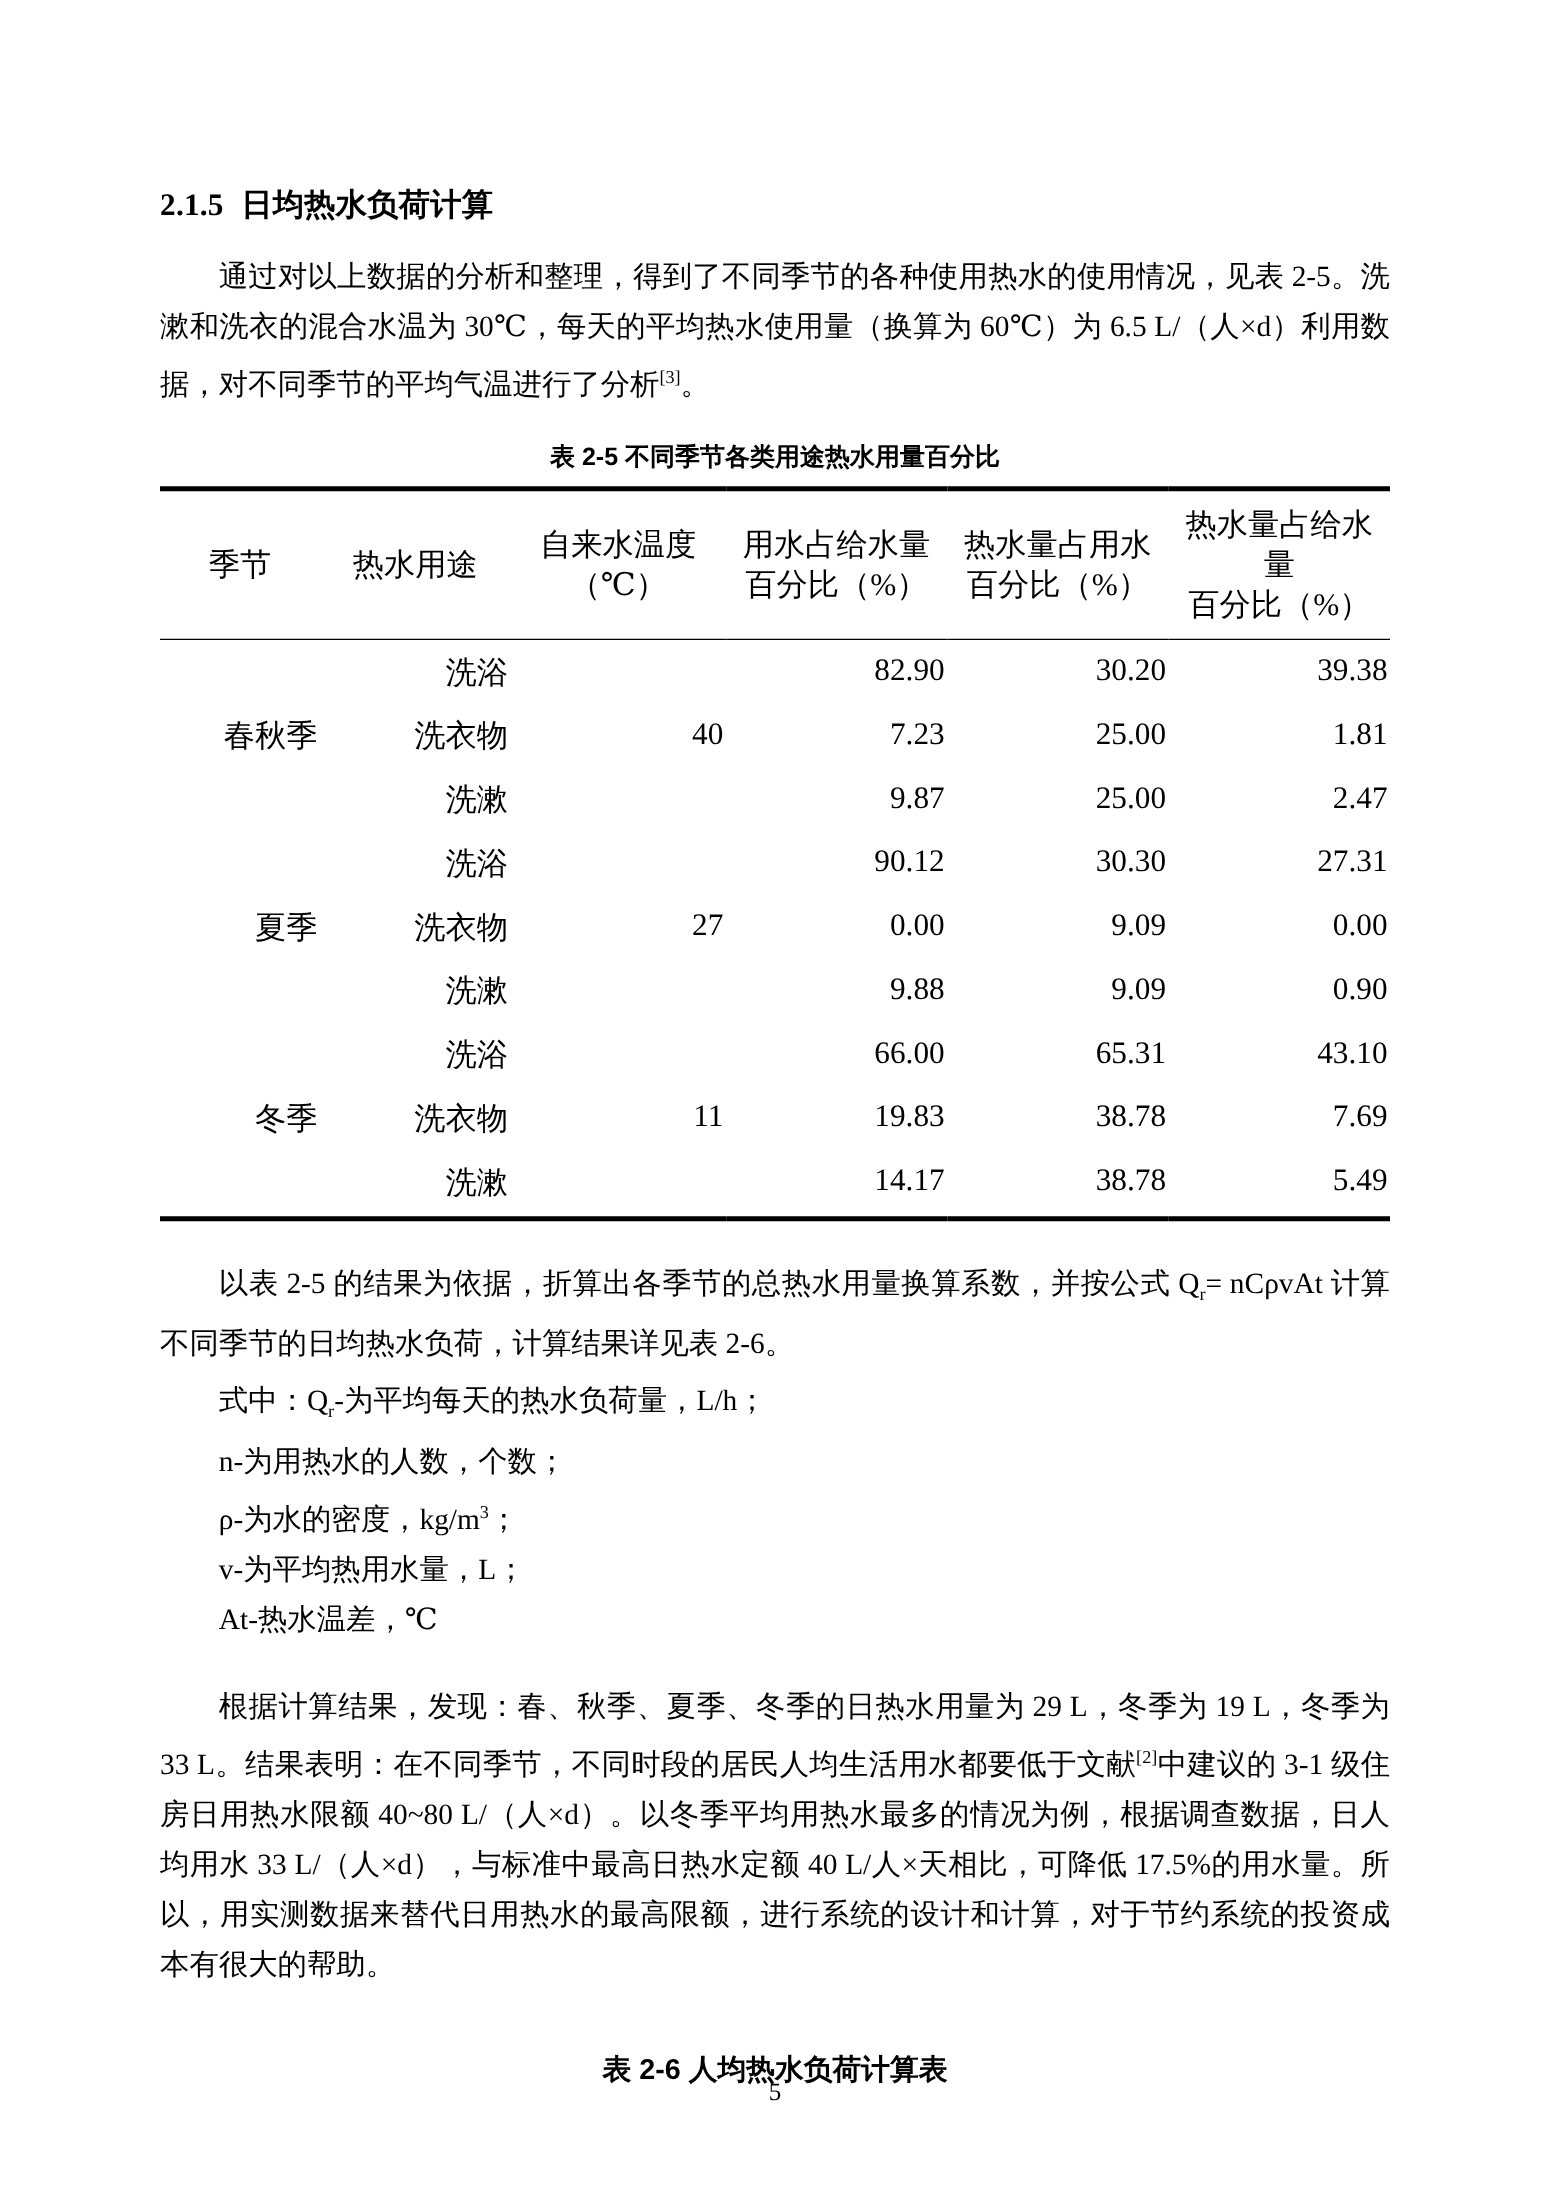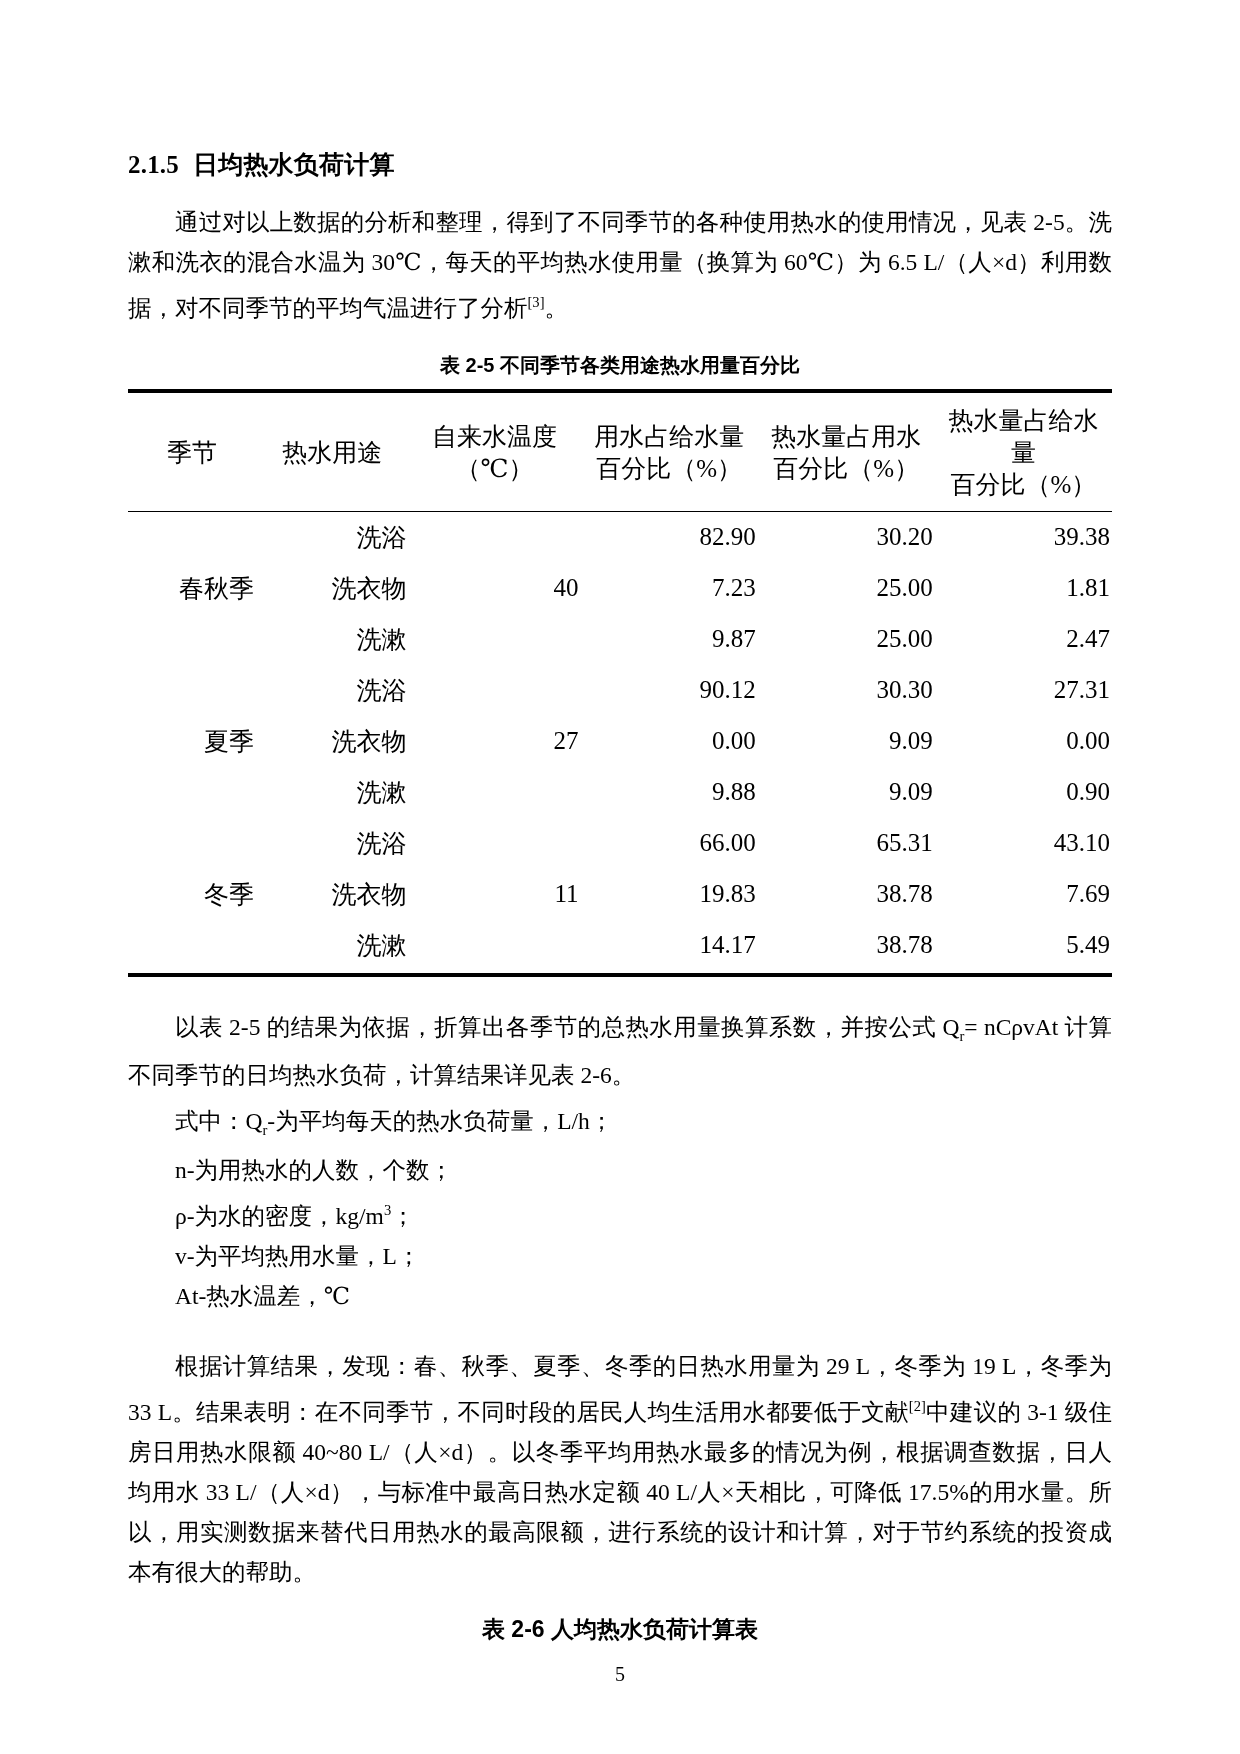--- a/index.html
+++ b/index.html
@@ -116,21 +116,21 @@
     bottom: 68px;
     width: 1240px;
     text-align: center;
     font-size: 20px;
     font-family: "Liberation Serif", "DejaVu Serif", serif;
   }
   .final-caption {
     font-size: 23px;
     font-weight: bold;
     text-align: center;
-    margin-top: 22px;
+    margin-top: 48px;
     font-family: "Liberation Sans", "DejaVu Sans", sans-serif;
   }
 </style>
 </head>
 <body>
 
 <div class="page">
 
   <h2 class="section-heading">
     <span class="num">2.1.5</span><span>日均热水负荷计算</span>

